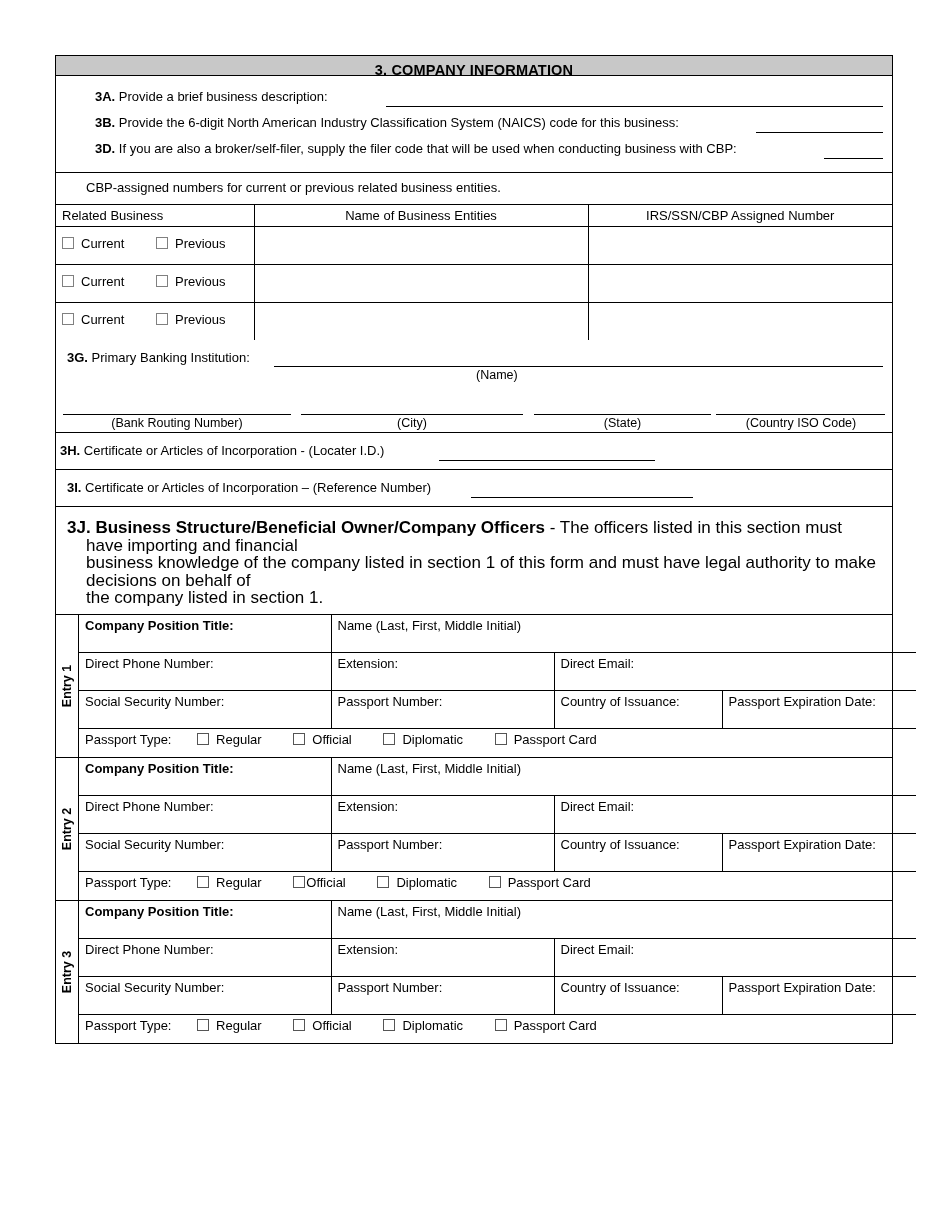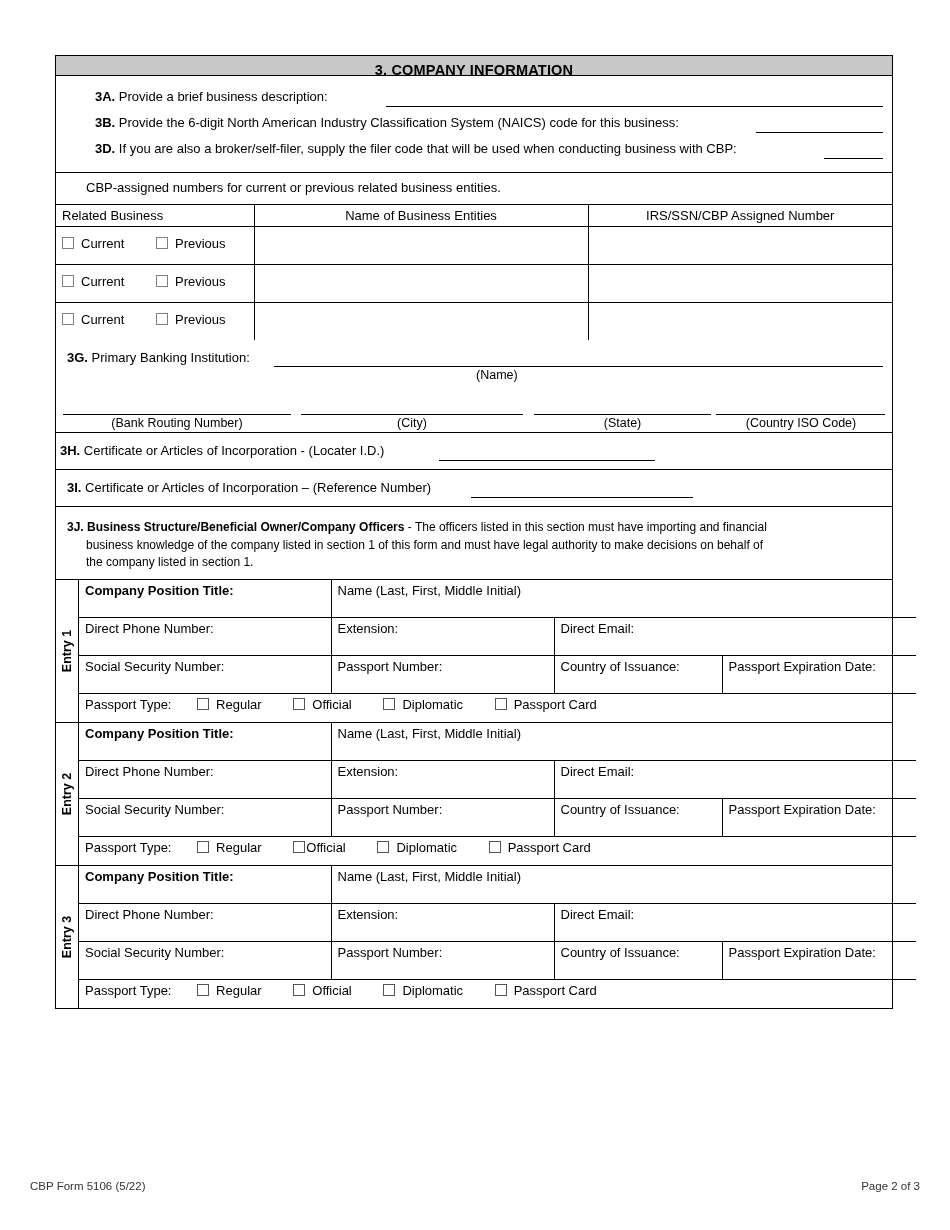--- a/index.html
+++ b/index.html
@@ -150,21 +150,21 @@
   .block-hi {
     border-bottom: 1px solid #000;
     position: relative;
     height: 36px;
   }
 
   
   .block-3j-intro {
     border-bottom: 1px solid #000;
     padding: 12px 10px 7px 11px;
-    font-size: 12px;
+    font-size: 17px;
     line-height: 17.5px;
   }
   .block-3j-intro .lead { display: block; text-indent: -19px; padding-left: 19px; }
   .block-3j-intro .ind { display: block; padding-left: 19px; }
 
   
   .entry {
     display: flex;
     border-bottom: 1px solid #000;
   }
@@ -464,18 +464,14 @@
               <span class="cbwrap"><span class="cb cb-dark"></span><span>Passport Card</span></span>
             </td>
           </tr>
         </tbody>
           </table>
       </div>
     </div>
 
   </div>
 
-  <div class="footer">
-    <span class="left">CBP Form 5106 (5/22)</span>
-    <span class="right">Page 2 of 3</span>
-  </div>
 
 </div>
 
 </body></html>

